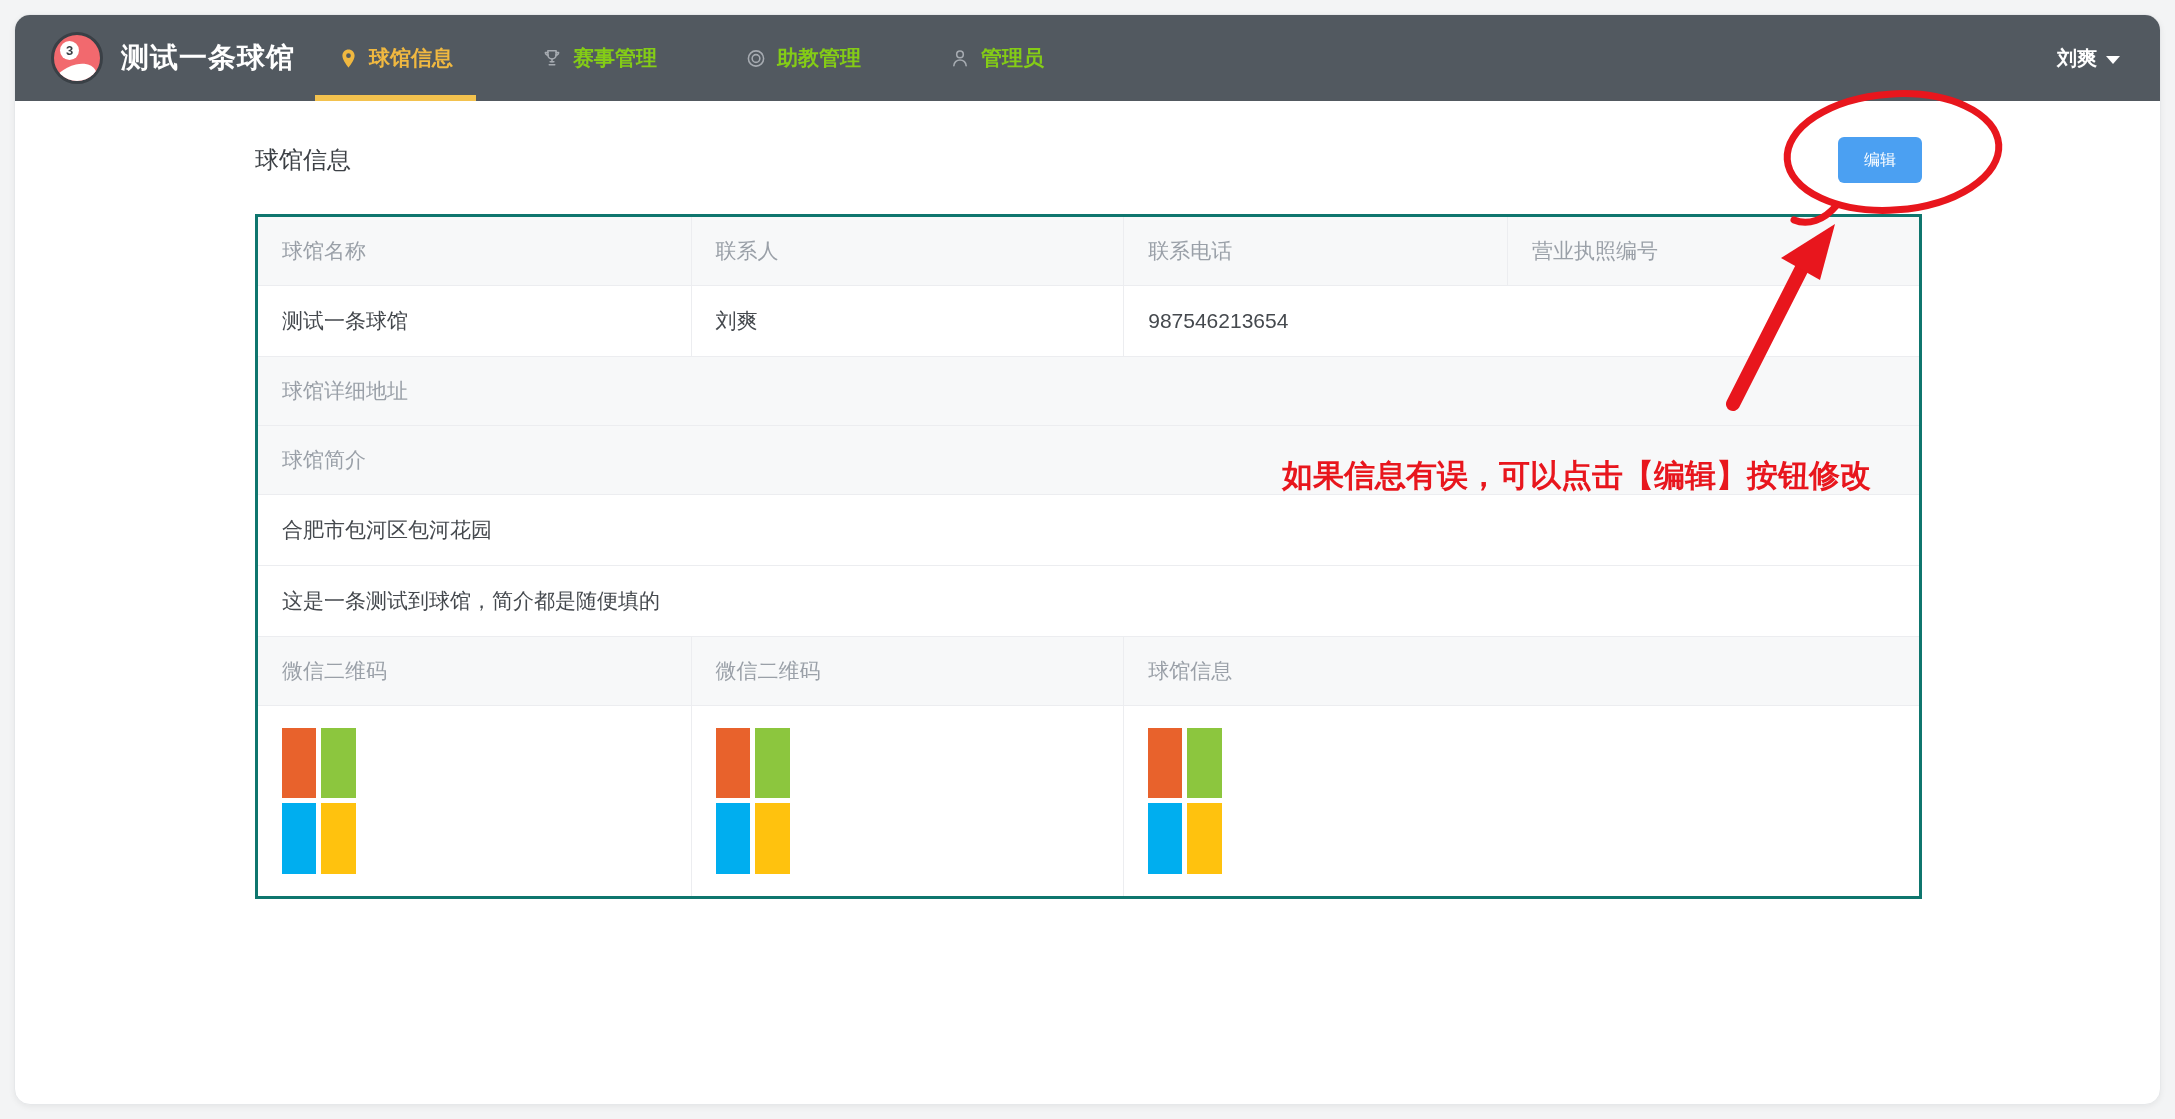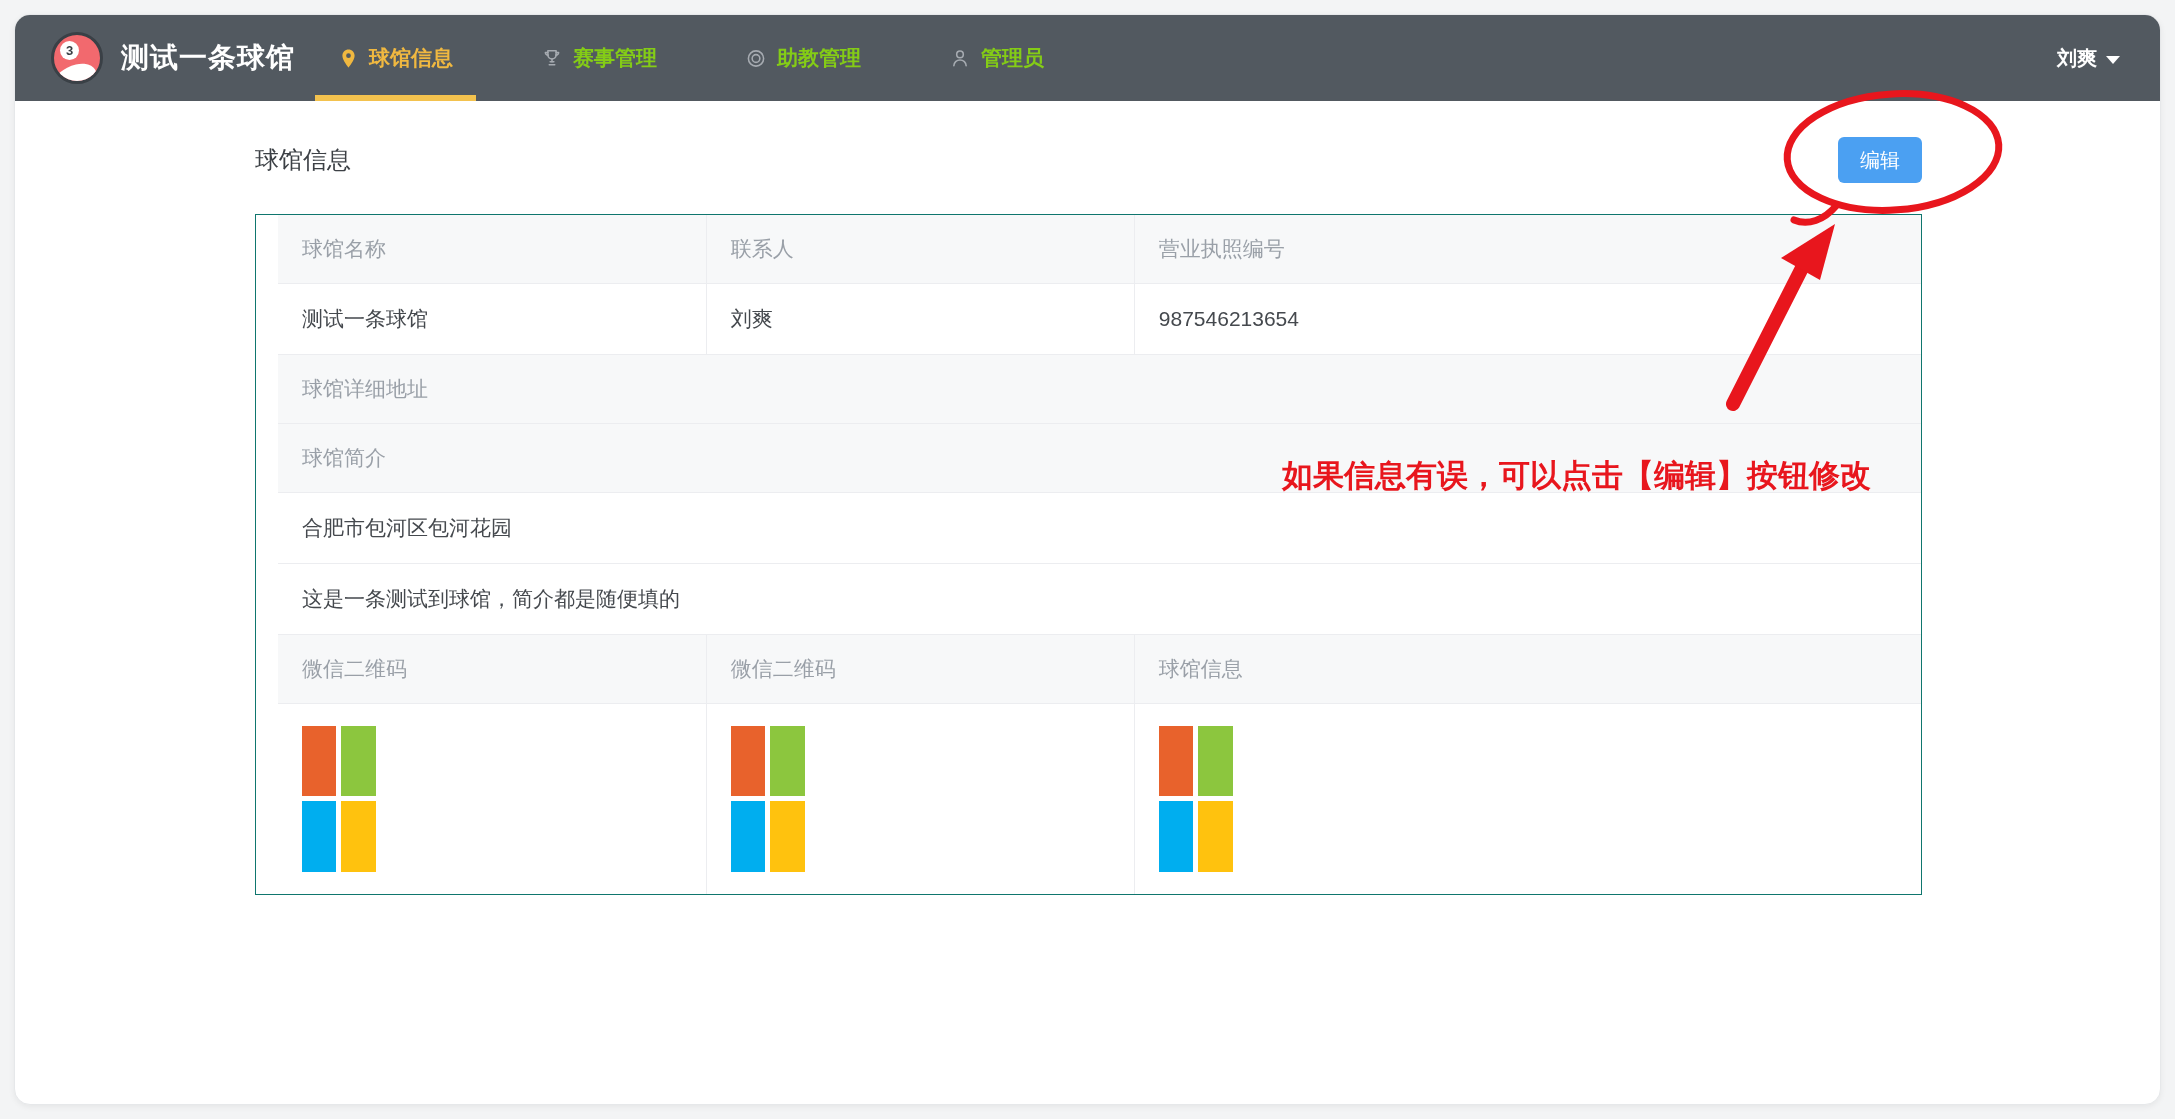--- a/index.html
+++ b/index.html
@@ -74,26 +74,26 @@
 
   
   .content { padding:0 238px 0 240px; }
   .title-row {
     margin-top:33px; height:52px;
     display:flex; align-items:center; justify-content:space-between;
   }
   .page-title { font-size:24px; font-weight:500; color:#3c4045; }
   .edit-btn {
     width:84px; height:46px; border:none; border-radius:6px;
-    background:#4ba0f2; color:#ffffff; font-size:20px;
+    background:#4ba0f2; color:#ffffff; font-size:16px;
     font-family:inherit; cursor:pointer;
   }
 
   
-  .tbl { margin-top:28px; border:1px solid #0f766e;padding-left:22px; }
+  .tbl { margin-top:28px; border:3px solid #0f766e; }
   .trow { display:flex; border-bottom:1px solid #ecedf0; }
   .trow:last-child { border-bottom:none; }
   .cell {
     display:flex; align-items:center;
     padding-left:24px; border-right:1px solid #ecedf0;
     font-size:21px; overflow:hidden;
   }
   .cell:last-child { border-right:none; }
   .hrow { background:#f7f8f9; }
   .hrow .cell { color:#9aa0a8; min-height:68px; }
@@ -190,20 +190,21 @@
     <main class="content">
       <div class="title-row">
         <h2 class="page-title">球馆信息</h2>
         <button class="edit-btn">编辑</button>
       </div>
 
       <div class="tbl">
         <div class="trow hrow">
           <div class="cell c1">球馆名称</div>
           <div class="cell c2">联系人</div>
+          <div class="cell c3">联系电话</div>
           <div class="cell c4">营业执照编号</div>
         </div>
         <div class="trow vrow">
           <div class="cell c1">测试一条球馆</div>
           <div class="cell c2">刘爽</div>
           <div class="cell c4">987546213654</div>
         </div>
 
         <div class="trow hrow">
           <div class="cell cfull">球馆详细地址</div>

